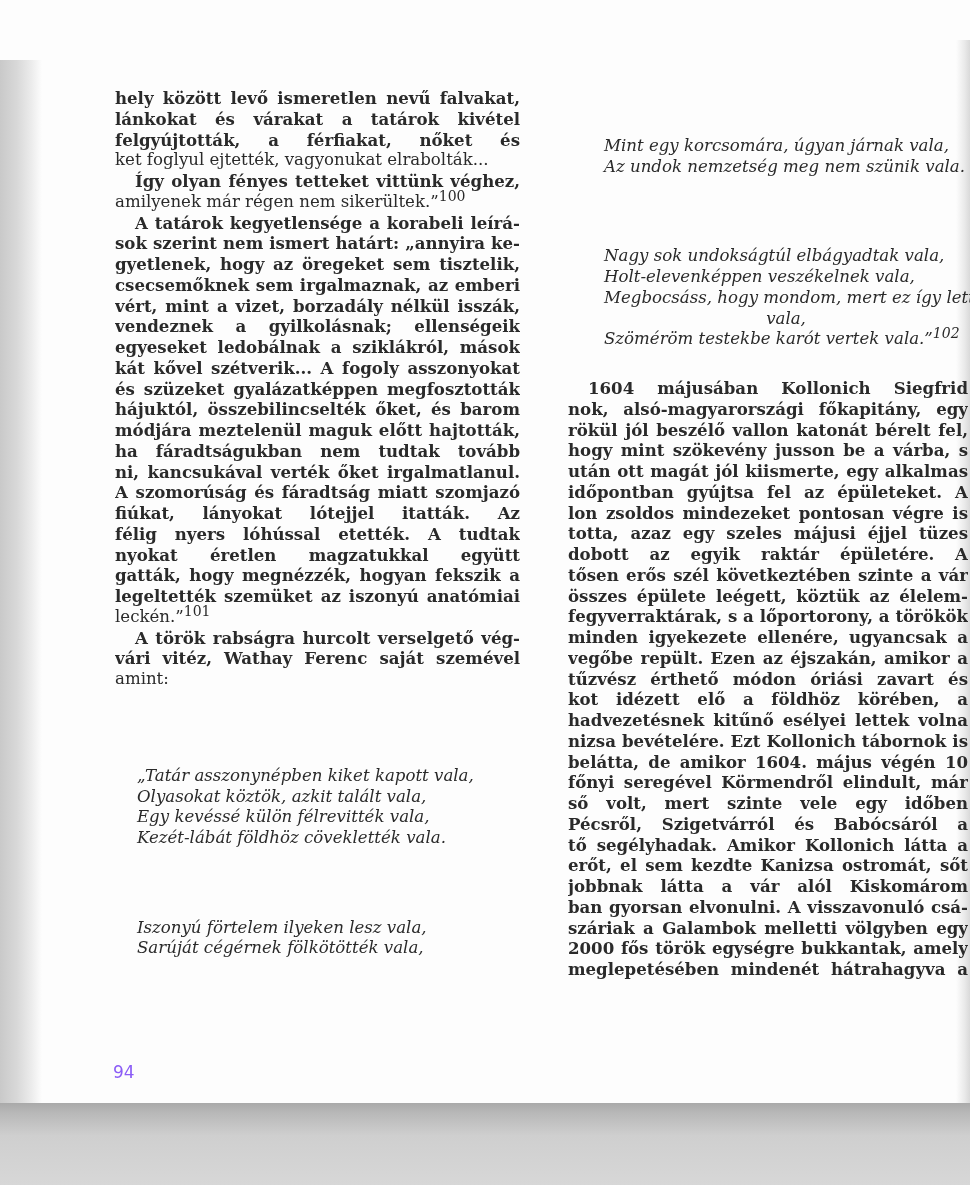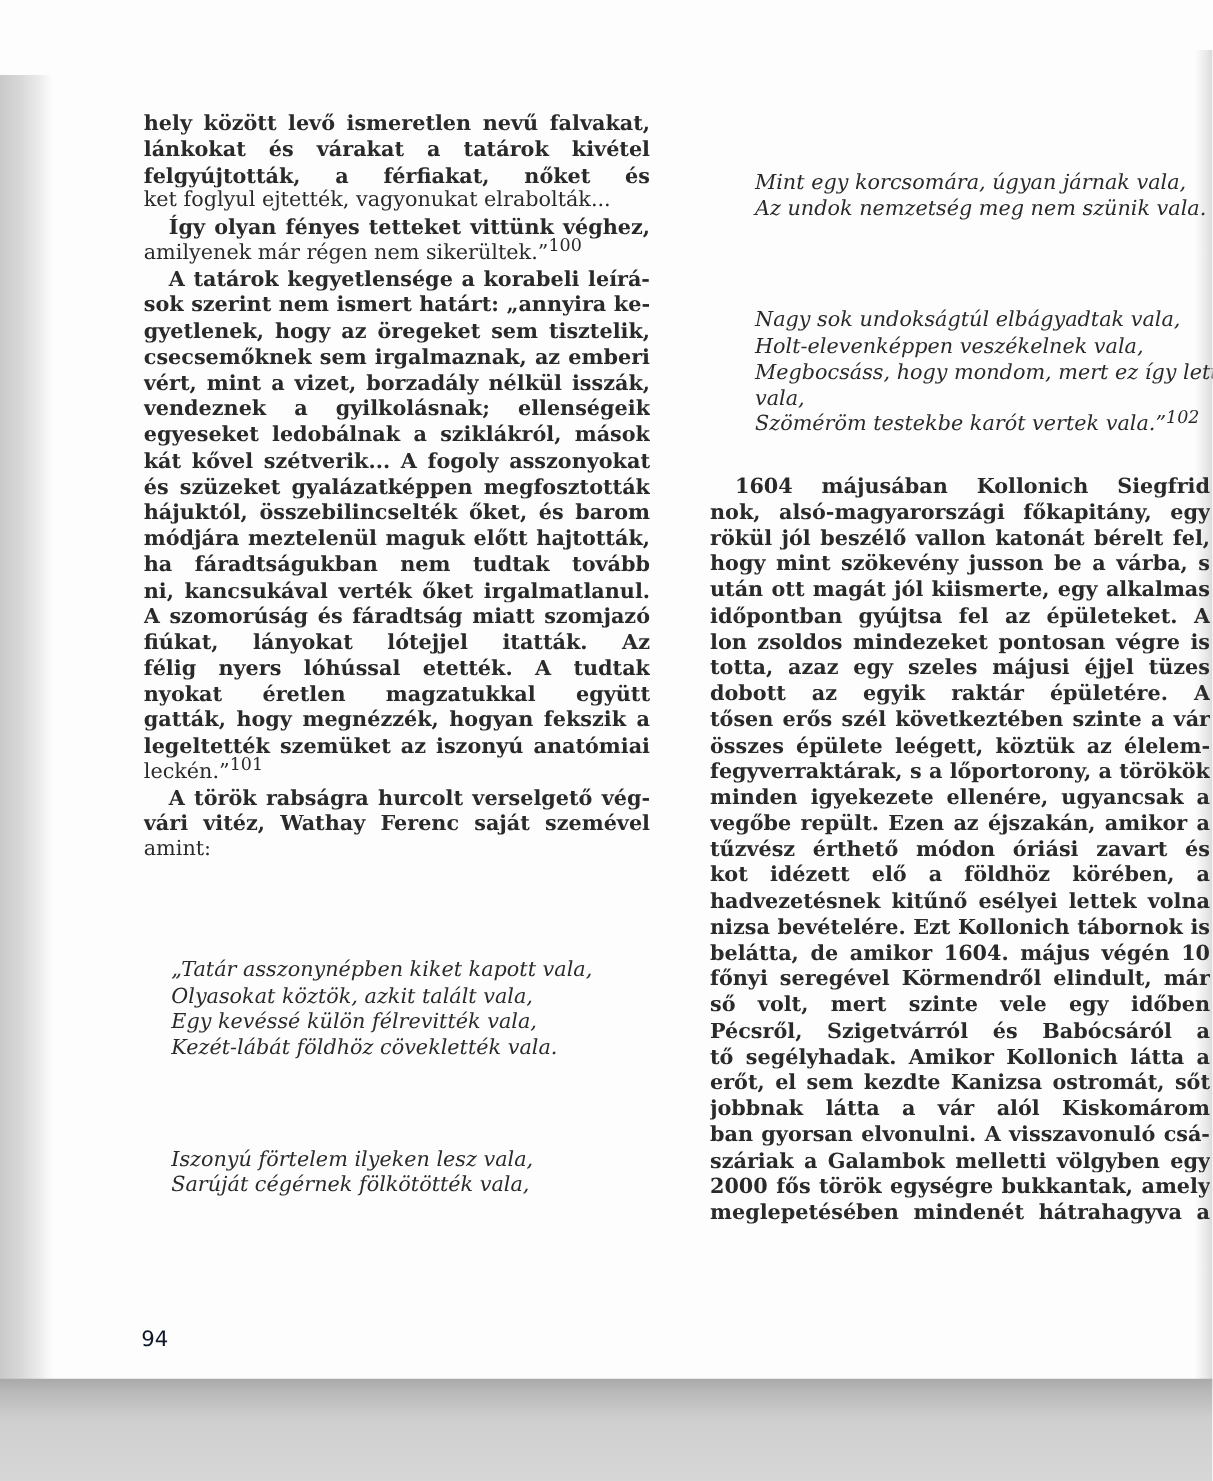--- a/index.html
+++ b/index.html
@@ -25,24 +25,24 @@
   .col-left { left:115px; width:405px; }
   .col-right { left:568px; width:400px; }
   .line { white-space:nowrap; display:block; height:20.75px; }
   .j { text-align:justify; text-align-last:justify; white-space:normal; overflow:hidden;font-weight:bold; }
   .indent { text-indent:20px; }
   .verse { font-style:italic;margin-top:48px; }
   .verse-block-left { padding-left:22px; }
   .gap { height:20.75px; }
   .gap-lg { height:28px; }
   sup { font-size:14px; line-height:0; vertical-align:6px; }
-  .right-align { text-align:left;font-style:italic; }
+  .right-align { text-align:center;font-style:italic; }
   .page-number {
     position:absolute; left:113px; top:1062px; font-size:17px;
-    font-family:"DejaVu Sans", "Liberation Sans", sans-serif; color:#0f172a;
+    font-family:"DejaVu Sans", "Liberation Sans", sans-serif; color:#8b5cf6;
   }
 </style>
 </head>
 <body>
 
 <div class="left-shade"></div>
 <div class="right-shade"></div>
 
 <div class="col col-left">
   <div id="p1">

